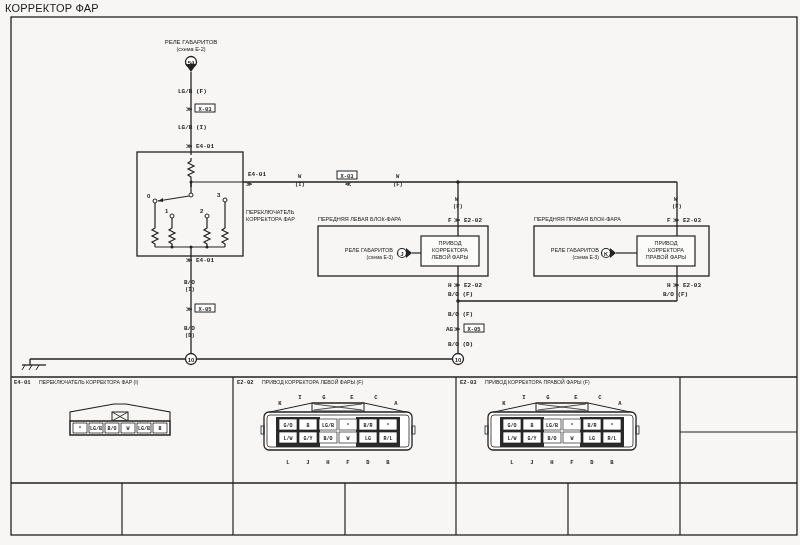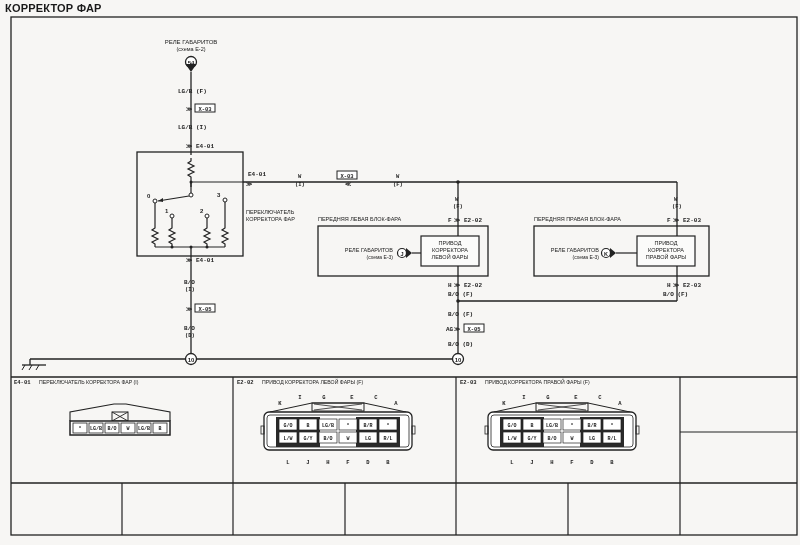--- a/index.html
+++ b/index.html
@@ -1,17 +1,17 @@
 <!DOCTYPE html>
 <html><head>
 <meta charset="utf-8">
 <style>
   html, body { margin: 0; padding: 0; background: #f7f6f4; }
   body { width: 800px; height: 545px; position: relative; overflow: hidden; font-family: "Liberation Sans", sans-serif; color: #1a1a1a; }
-  #page-title { position: absolute; left: 5px; top: 2px; font-size: 11px; font-weight: bold; letter-spacing: 0.2px; }
+  #page-title { position: absolute; left: 5px; top: 2px; font-size: 11px; font-weight: normal; letter-spacing: 0.2px; }
   svg { position: absolute; left: 0; top: 0; }
   .t { font-family: "Liberation Sans", sans-serif; fill: #222; }
   .tb { font-family: "Liberation Sans", sans-serif; fill: #222; font-weight: bold; }
   .m { font-family: "Liberation Mono", monospace; fill: #222; font-weight: bold; }
 </style>
 </head>
 <body>
 
 <div id="page-title">КОРРЕКТОР ФАР</div>
 

